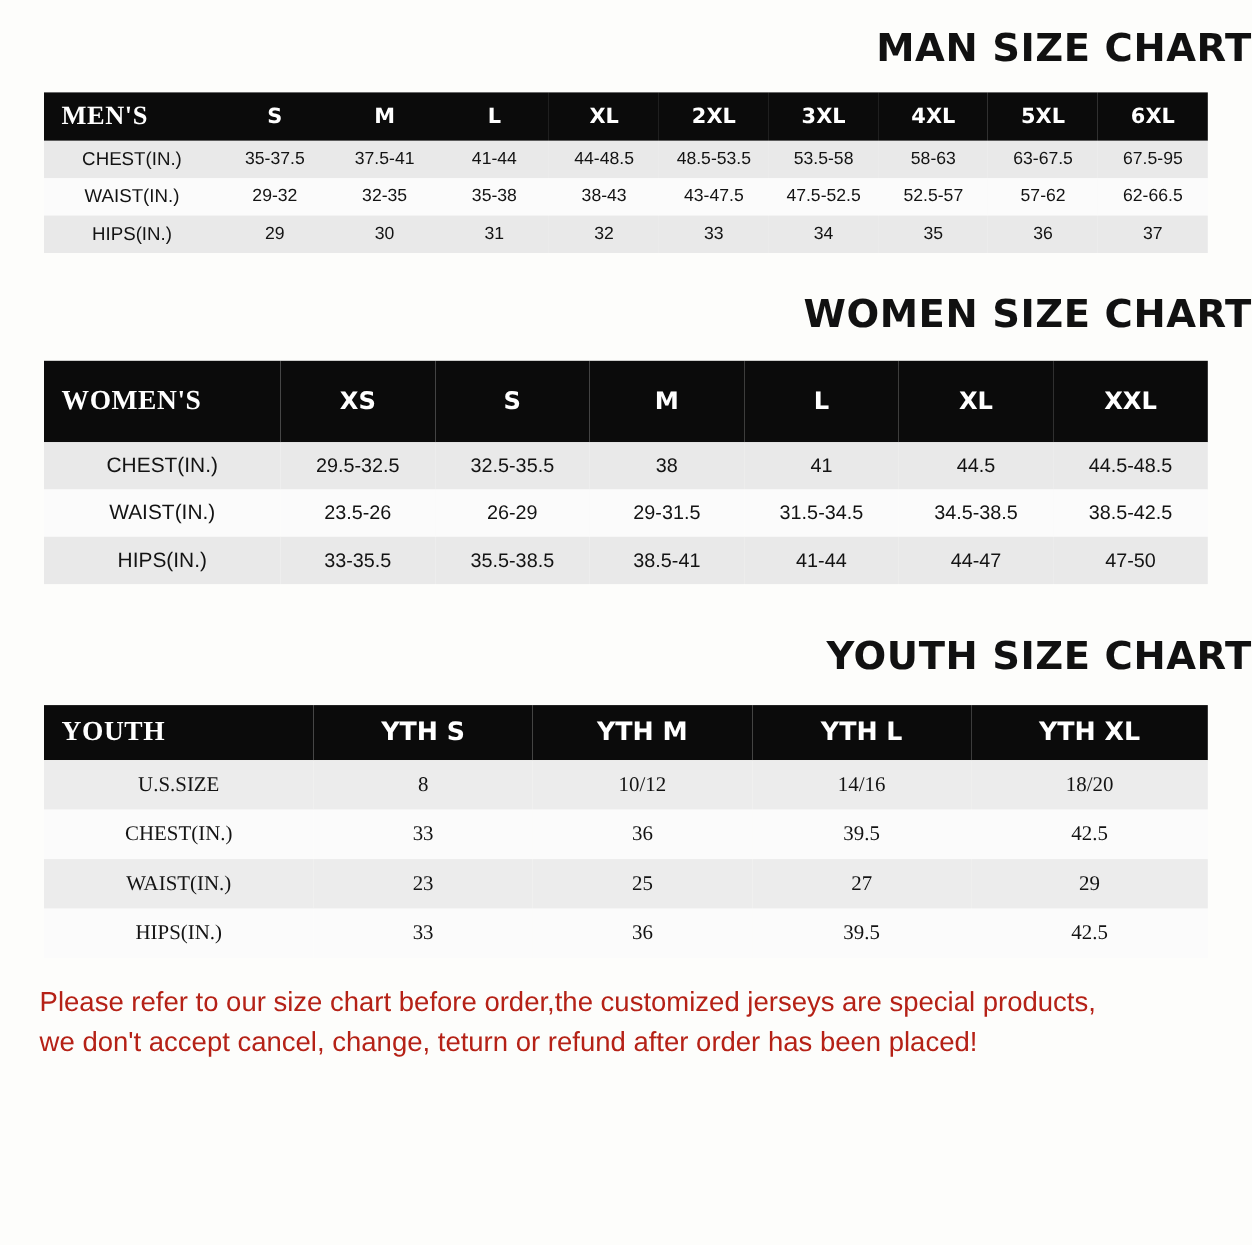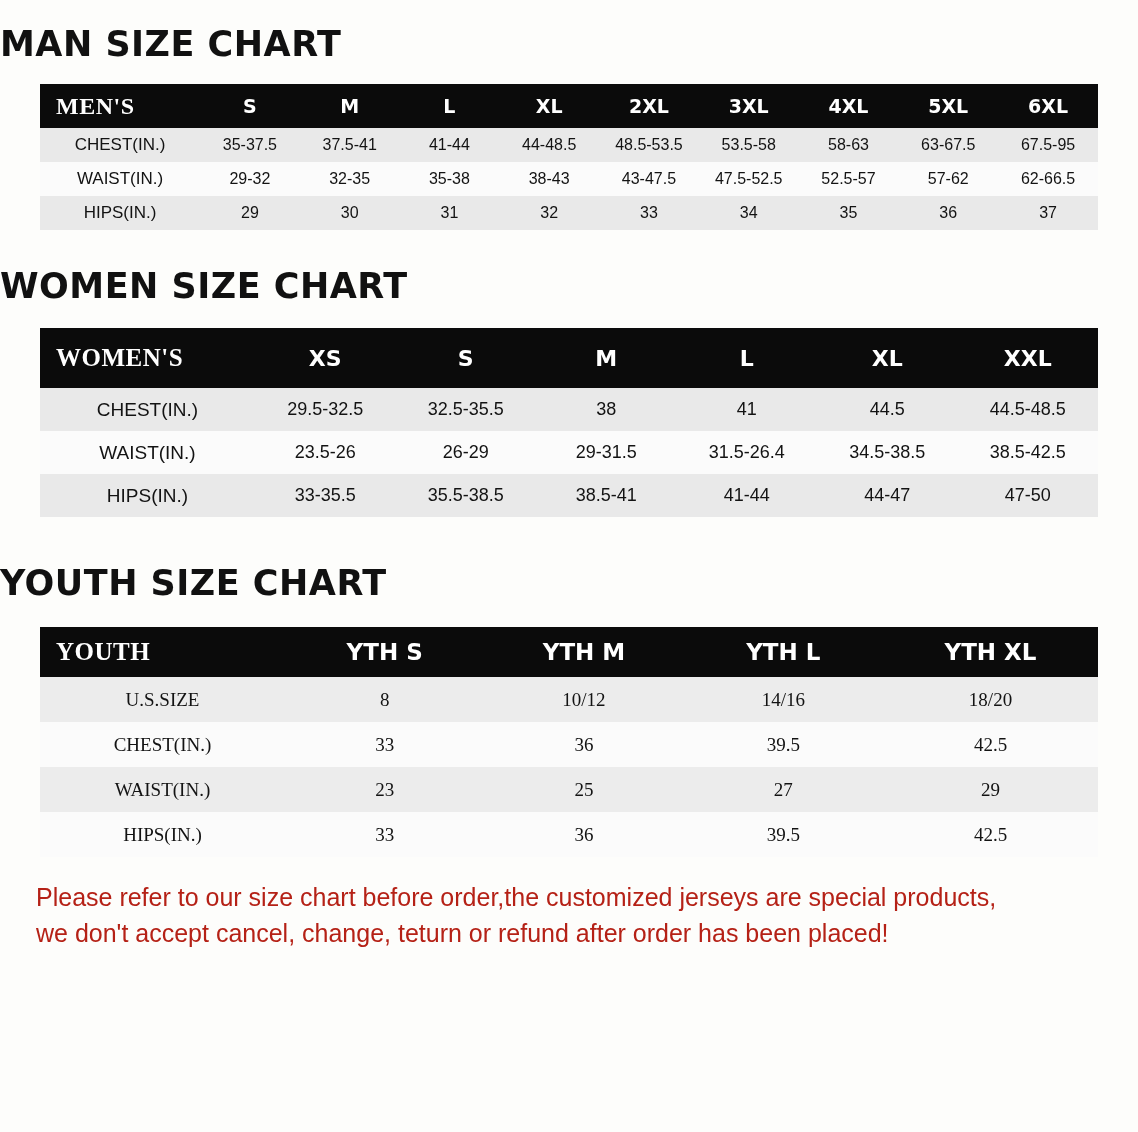--- a/index.html
+++ b/index.html
@@ -31,21 +31,21 @@
     font-weight: bold;
     font-size: 64px;
     letter-spacing: 2px;
     color: #121212;
     line-height: 1;
     transform: scaleX(1.02);
   }
 
   
   .section-heading {
-    text-align: left;
+    text-align: right;
     font-family: "DejaVu Sans", sans-serif;
     font-weight: bold;
     font-size: 35px;
     color: #111;
     letter-spacing: 0.5px;
   }
   .h-man    { margin-top: 24px; margin-bottom: 20px; }
   .h-women  { margin-top: 36px; margin-bottom: 22px; }
   .h-youth  { margin-top: 46px; margin-bottom: 24px; }
 
@@ -82,21 +82,21 @@
 
   
   .men thead th { font-size: 19px; height: 44px; }
   .men thead th.rowlabel { font-size: 24px; letter-spacing: 0.5px; }
   .men tbody td { font-size: 16px; height: 34px; }
   .men tbody td.rowlabel { font-size: 17px; }
   .men tbody tr:nth-child(odd)  { background: #e9e9e9; }
   .men tbody tr:nth-child(even) { background: #fbfbfb; }
 
   
-  .women thead th { font-size: 22px; height: 60px; }
+  .women thead th { font-size: 22px; height: 74px; }
   .women thead th.rowlabel { font-size: 25px; letter-spacing: 0.5px; }
   .women tbody td { font-size: 18px; height: 43px; }
   .women tbody td.rowlabel { font-size: 19px; }
   .women tbody tr:nth-child(odd)  { background: #e9e9e9; }
   .women tbody tr:nth-child(even) { background: #fbfbfb; }
 
   
   .youth thead th { font-size: 23px; height: 50px; }
   .youth thead th.rowlabel { font-size: 25px; letter-spacing: 0.5px; }
   .youth tbody td { font-size: 19px; height: 45px; font-family: Liberation Serif, serif; }
@@ -222,21 +222,21 @@
           <td>38</td>
           <td>41</td>
           <td>44.5</td>
           <td>44.5-48.5</td>
         </tr>
         <tr>
           <td class="rowlabel">WAIST(IN.)</td>
           <td>23.5-26</td>
           <td>26-29</td>
           <td>29-31.5</td>
-          <td>31.5-26.4</td>
+          <td>31.5-34.5</td>
           <td>34.5-38.5</td>
           <td>38.5-42.5</td>
         </tr>
         <tr>
           <td class="rowlabel">HIPS(IN.)</td>
           <td>33-35.5</td>
           <td>35.5-38.5</td>
           <td>38.5-41</td>
           <td>41-44</td>
           <td>44-47</td>

